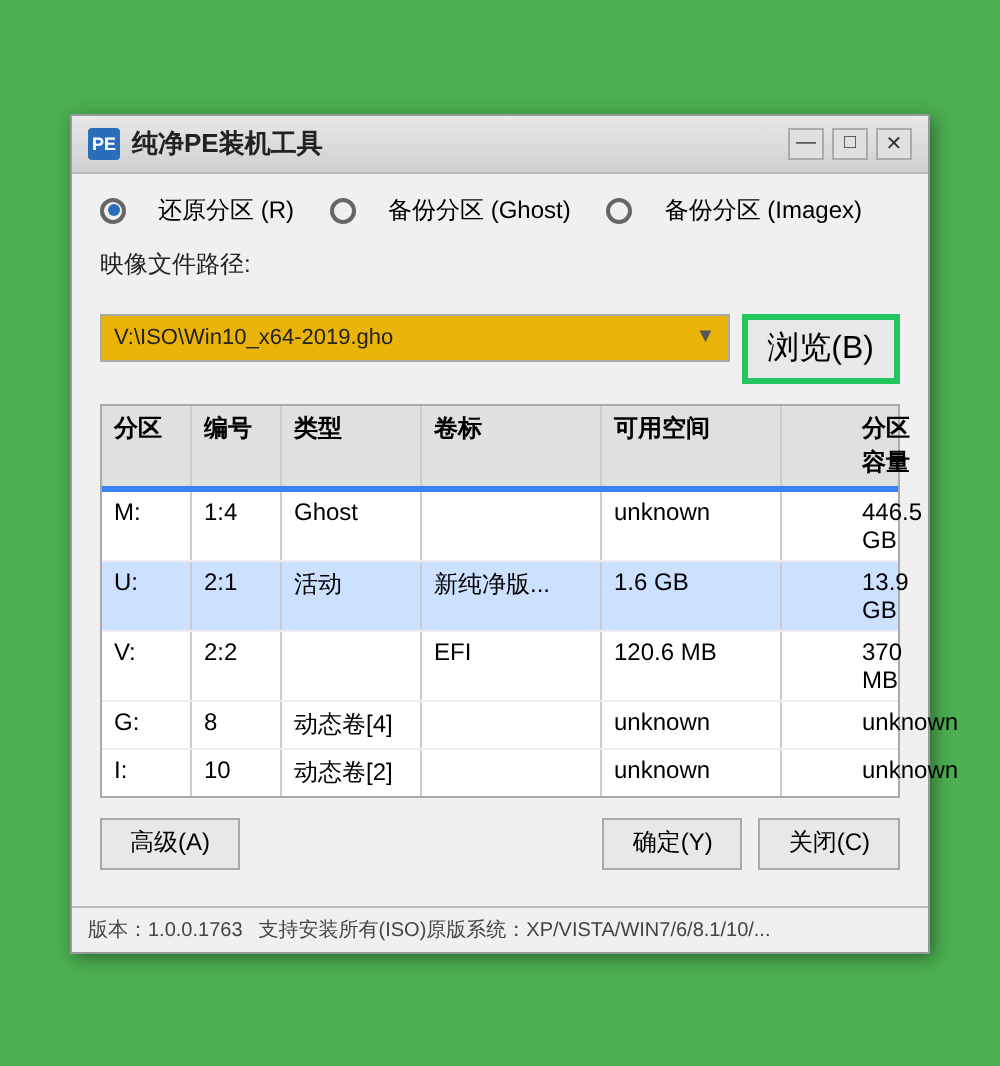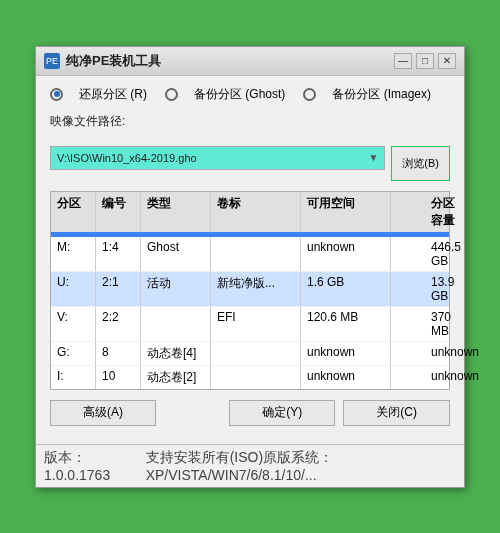--- a/index.html
+++ b/index.html
@@ -37,21 +37,21 @@
     .title-icon {
       width: 16px;
       height: 16px;
       background: #2a6eba;
       border-radius: 2px;
       display: flex;
       align-items: center;
       justify-content: center;
       font-size: 9px;
       color: white;
-      font-weight: normal;
+      font-weight: bold;
     }
     .title-controls {
       display: flex;
       gap: 4px;
     }
     .title-btn {
       width: 18px;
       height: 16px;
       border: 1px solid #aaa;
       background: #e0e0e0;
@@ -102,21 +102,21 @@
     }
     .path-row {
       display: flex;
       gap: 6px;
       margin-bottom: 10px;
     }
     .path-input {
       flex: 1;
       height: 24px;
       border: 1px solid #aaa;
-      background: #5eead4;
+      background: #eab308;
       padding: 2px 6px;
       font-size: 12px;
       display: flex;
       align-items: center;
       justify-content: flex-start;
     }
     .path-text {
       font-size: 11px;
       color: #222;
       flex: 1;
@@ -124,37 +124,37 @@
       white-space: nowrap;
     }
     .dropdown-arrow {
       font-size: 10px;
       color: #555;
       padding-left: 4px;
     }
     .browse-btn {
       height: 35px;
       padding: 0 10px;
-      border: 1px solid #22c55e;
+      border: 3px solid #22c55e;
       background: #e8e8e8;
       cursor: pointer;
-      font-size: 11px;
+      font-size: 16px;
       display: flex;
       align-items: center;
     }
     .table-container {
       border: 1px solid #aaa;
       background: white;
       margin-bottom: 10px;
     }
     .table-header {
       display: grid;
       grid-template-columns: 45px 45px 70px 90px 90px 80px;
       background: #e0e0e0;
-      border-bottom: 5px solid #3b82f6;
+      border-bottom: 3px solid #3b82f6;
       font-size: 12px;
       font-weight: bold;
     }
     .table-header > div, .table-row > div {
       padding: 3px 6px;
       border-right: 1px solid #ccc;
     }
     .table-header > div:last-child, .table-row > div:last-child {
       border-right: none;
       margin-left: 34px;
@@ -168,30 +168,30 @@
     .table-row:last-child { border-bottom: none; }
     .table-row.selected { background: #cce0ff; }
     .bottom-row {
       display: flex;
       justify-content: space-between;
       align-items: center;
       margin-bottom: 8px;
     }
     .action-btn {
       height: 26px;
-      padding: 0 32px;
+      padding: 0 14px;
       border: 1px solid #aaa;
       background: #e8e8e8;
       cursor: pointer;
       font-size: 12px;
     }
     .status-bar {
       border-top: 1px solid #bbb;
       padding: 4px 8px;
-      font-size: 14px;
+      font-size: 10px;
       color: #444;
       display: flex;
       gap: 8px;
     }
   </style>
 </head>
 <body>
 
 <div class="window">
 

